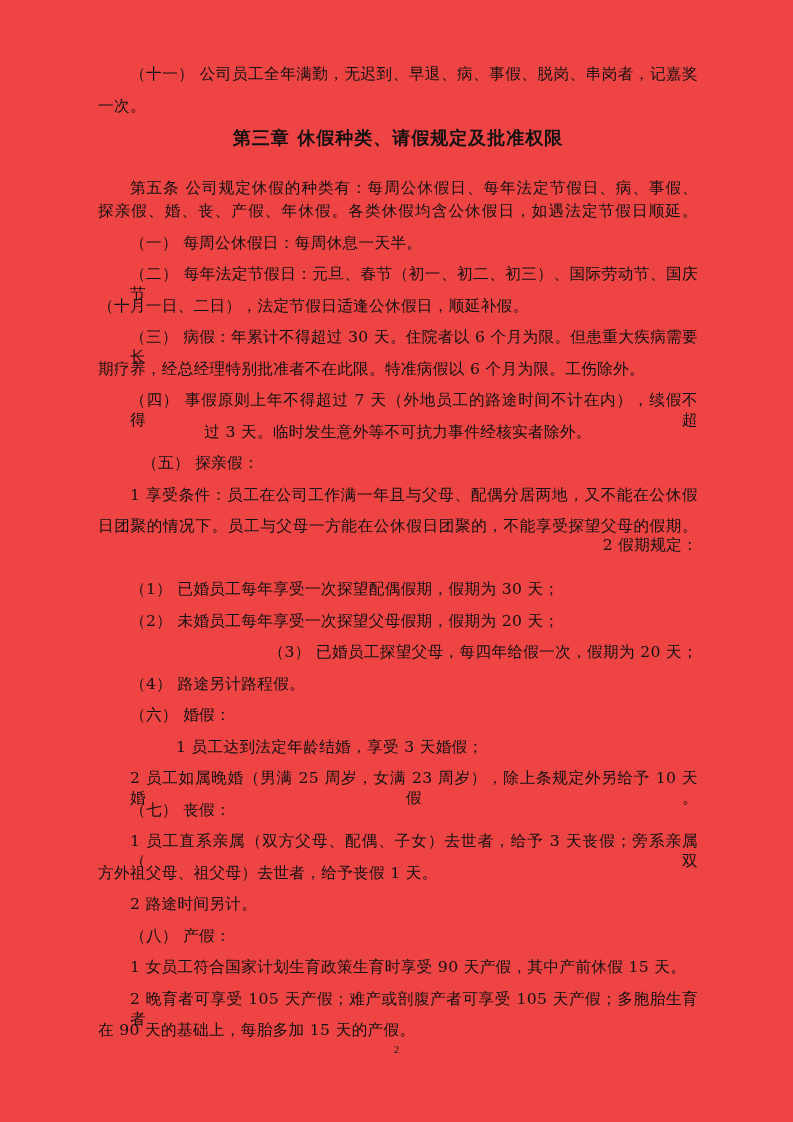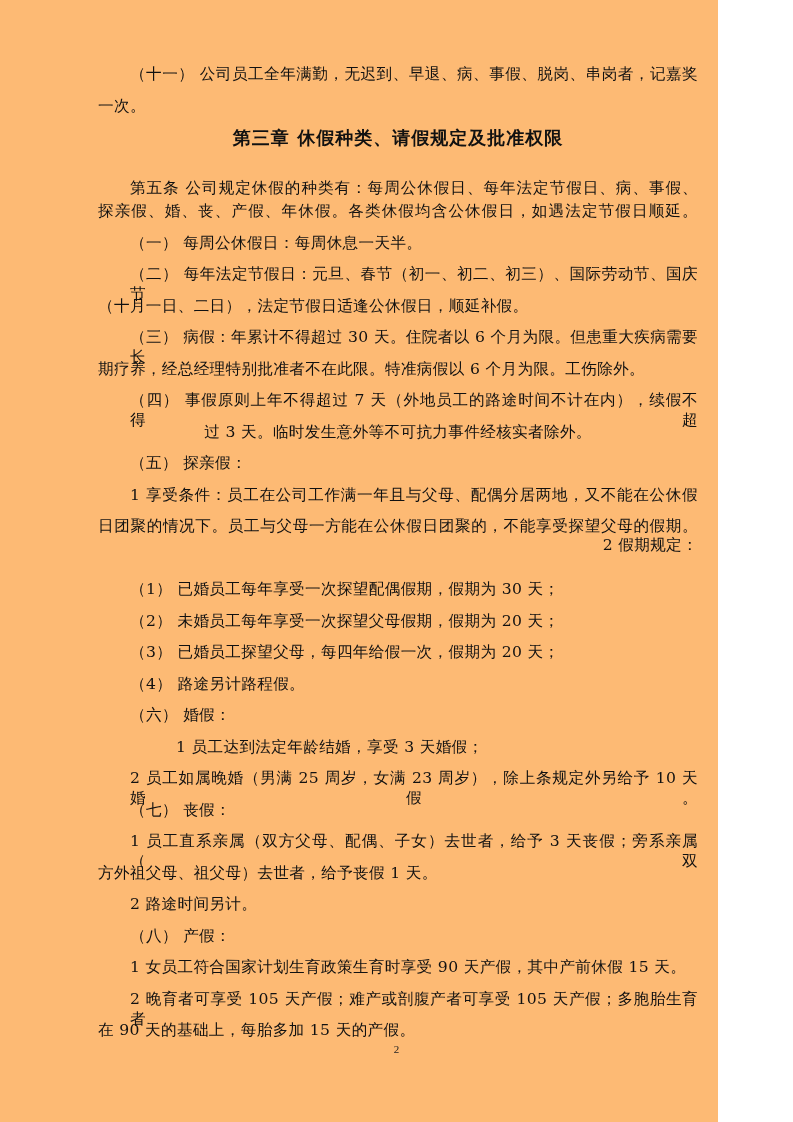--- a/index.html
+++ b/index.html
@@ -1,21 +1,21 @@
 <!DOCTYPE html>
 <html><head>
   <meta charset="utf-8">
   <style>
     html, body { margin: 0; padding: 0; background: #ffffff; }
     body {
       width: 793px; height: 1122px; position: relative; overflow: hidden;
       font-family: "DejaVu Serif", "Liberation Serif", serif;
       color: #111111;
     }
-    .page { position: absolute; left: 0; top: 0; width: 718px; height: 1122px; background: #fdba74; }
+    .page { position: absolute; left: 0; top: 0; width: 793px; height: 1122px; background: #ef4444; }
     .line {
       position: absolute; left: 98px; width: 600px;
       font-size: 15.6px; line-height: 20px; white-space: nowrap;
       letter-spacing: 0.35px;
     }
     .justify { text-align: justify; text-align-last: justify; white-space: normal; }
     .heading {
       position: absolute; left: 98px; width: 600px; text-align: center;
       font-size: 18px; font-weight: bold; line-height: 22px; letter-spacing: 1px;
       font-family: "DejaVu Sans", "Liberation Sans", sans-serif;
@@ -35,27 +35,27 @@
       <div class="line" style="top: 96px; left: 98px; width: 600px;">一次。</div>
       <div class="line justify" style="top: 178px; left: 130px; width: 568px;">第五条    公司规定休假的种类有：每周公休假日、每年法定节假日、病、事假、</div>
       <div class="line justify" style="top: 201px; left: 98px; width: 600px;">探亲假、婚、丧、产假、年休假。各类休假均含公休假日，如遇法定节假日顺延。</div>
       <div class="line" style="top: 233px; left: 130px; width: 568px;">（一） 每周公休假日：每周休息一天半。</div>
       <div class="line justify" style="top: 264px; left: 130px; width: 568px;">（二） 每年法定节假日：元旦、春节（初一、初二、初三）、国际劳动节、国庆节</div>
       <div class="line" style="top: 296px; left: 98px; width: 600px;">（十月一日、二日），法定节假日适逢公休假日，顺延补假。</div>
       <div class="line justify" style="top: 327px; left: 130px; width: 568px;">（三） 病假：年累计不得超过 30 天。住院者以 6 个月为限。但患重大疾病需要长</div>
       <div class="line" style="top: 359px; left: 98px; width: 600px;">期疗养，经总经理特别批准者不在此限。特准病假以 6 个月为限。工伤除外。</div>
       <div class="line justify" style="top: 390px; left: 130px; width: 568px;">（四） 事假原则上年不得超过 7 天（外地员工的路途时间不计在内），续假不得超</div>
       <div class="line" style="top: 422px; left: 98px; width: 600px; text-align: center;">过 3 天。临时发生意外等不可抗力事件经核实者除外。</div>
-      <div class="line" style="top: 453px; left: 130px; width: 568px;">（五） 探亲假：</div>
+      <div class="line" style="top: 453px; left: 142px; width: 568px;">（五） 探亲假：</div>
       <div class="line justify" style="top: 485px; left: 130px; width: 568px;">1 享受条件：员工在公司工作满一年且与父母、配偶分居两地，又不能在公休假</div>
       <div class="line justify" style="top: 516px; left: 98px; width: 600px;">日团聚的情况下。员工与父母一方能在公休假日团聚的，不能享受探望父母的假期。</div>
       <div class="line" style="top: 535px; left: 130px; width: 568px; text-align: right;">2 假期规定：</div>
       <div class="line" style="top: 579px; left: 130px; width: 568px;">（1） 已婚员工每年享受一次探望配偶假期，假期为 30 天；</div>
       <div class="line" style="top: 611px; left: 130px; width: 568px;">（2） 未婚员工每年享受一次探望父母假期，假期为 20 天；</div>
-      <div class="line" style="top: 642px; left: 130px; width: 568px;">（3） 已婚员工探望父母，每四年给假一次，假期为 20 天；</div>
+      <div class="line" style="top: 642px; left: 130px; width: 568px; text-align: right;">（3） 已婚员工探望父母，每四年给假一次，假期为 20 天；</div>
       <div class="line" style="top: 674px; left: 130px; width: 568px;">（4） 路途另计路程假。</div>
       <div class="line" style="top: 705px; left: 130px; width: 568px;">（六） 婚假：</div>
       <div class="line" style="top: 737px; left: 130px; width: 568px; margin-left: 46px;">1 员工达到法定年龄结婚，享受 3 天婚假；</div>
       <div class="line justify" style="top: 768px; left: 130px; width: 568px;">2 员工如属晚婚（男满 25 周岁，女满 23 周岁），除上条规定外另给予 10 天婚假。</div>
       <div class="line" style="top: 800px; left: 130px; width: 568px;">（七） 丧假：</div>
       <div class="line justify" style="top: 831px; left: 130px; width: 568px;">1 员工直系亲属（双方父母、配偶、子女）去世者，给予 3 天丧假；旁系亲属（双</div>
       <div class="line" style="top: 863px; left: 98px; width: 600px;">方外祖父母、祖父母）去世者，给予丧假 1 天。</div>
       <div class="line" style="top: 894px; left: 130px; width: 568px;">2 路途时间另计。</div>
       <div class="line" style="top: 926px; left: 130px; width: 568px;">（八） 产假：</div>
       <div class="line" style="top: 957px; left: 130px; width: 568px;">1 女员工符合国家计划生育政策生育时享受 90 天产假，其中产前休假 15 天。</div>

